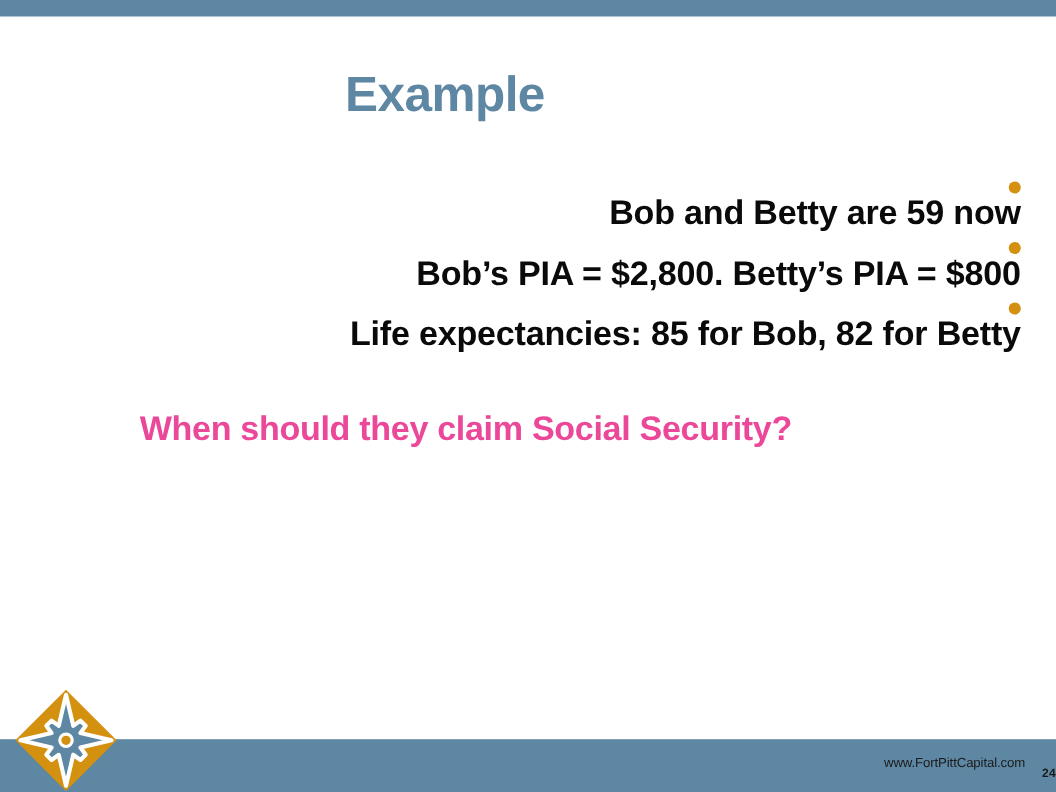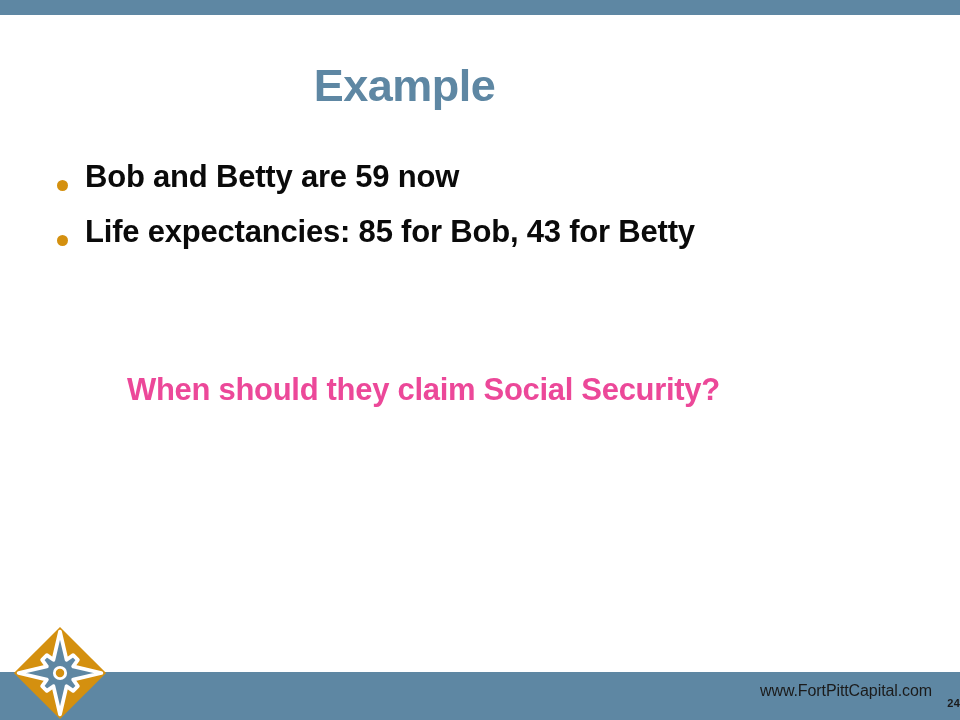--- a/index.html
+++ b/index.html
@@ -49,22 +49,23 @@
   
   .body-block {
     position: absolute;
     left: 48px;
     top: 150px;
     width: 880px;
   }
   .bullet-row {
     position: relative;
     display: flex;
-    align-items: center;
+    align-items: flex-end;
     height: 55px;
+    flex-direction: column;
   }
   .bullet-dot {
     flex: 0 0 auto;
     width: 11px;
     height: 11px;
     border-radius: 50%;
     background: #D4900F;
     margin-top: 15px;
     margin-left: 9px;
   }
@@ -109,21 +110,21 @@
     text-align: right;
     font-size: 11px;
     font-weight: bold;
     color: #1b1b1b;
     letter-spacing: 0.2px;
   }
   .footer-url {
     position: absolute;
     right: 28px;
     bottom: 20px;
-    font-size: 16px;
+    font-size: 12px;
     font-weight: normal;
     color: #1b1b1b;
     letter-spacing: -0.1px;
   }
 
   
   .logo {
     position: absolute;
     left: 12px;
     bottom: 0px;
@@ -141,24 +142,28 @@
 
   <div class="slide-title">Example</div>
 
   <div class="body-block">
 
     <div class="bullet-row">
       <span class="bullet-dot"></span>
       <span class="bullet-text">Bob and Betty are 59 now</span>
     </div>
 
+    <div class="bullet-row">
+      <span class="bullet-dot"></span>
+      <span class="bullet-text">Bob’s PIA = $2,800. Betty’s PIA = $800</span>
+    </div>
 
     <div class="bullet-row">
       <span class="bullet-dot"></span>
-      <span class="bullet-text">Life expectancies: 85 for Bob, 43 for Betty</span>
+      <span class="bullet-text">Life expectancies: 85 for Bob, 82 for Betty</span>
     </div>
 
   </div>
 
   <div class="question-line">When should they claim Social Security?</div>
 
   <div class="footer-bar"></div>
 
   <div class="slide-number">24</div>
 

